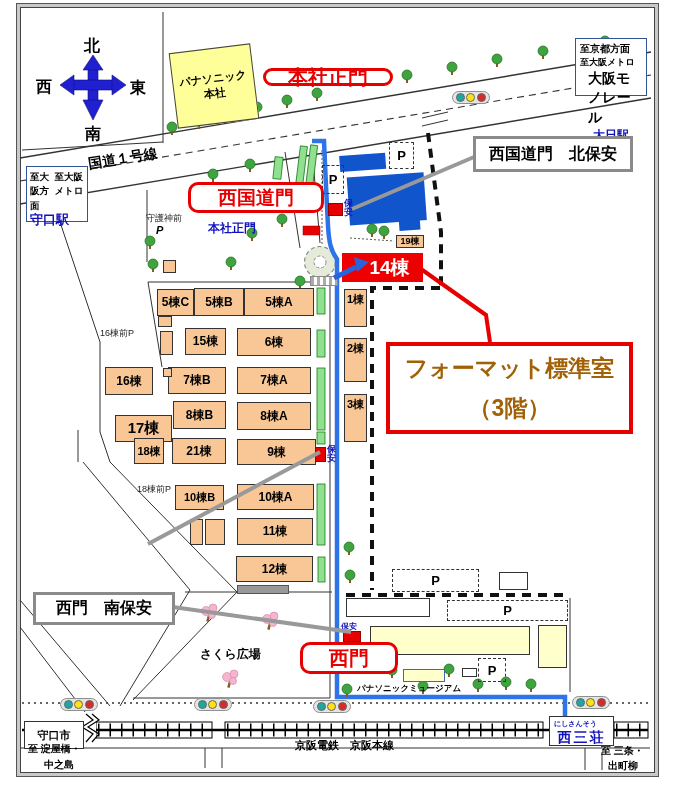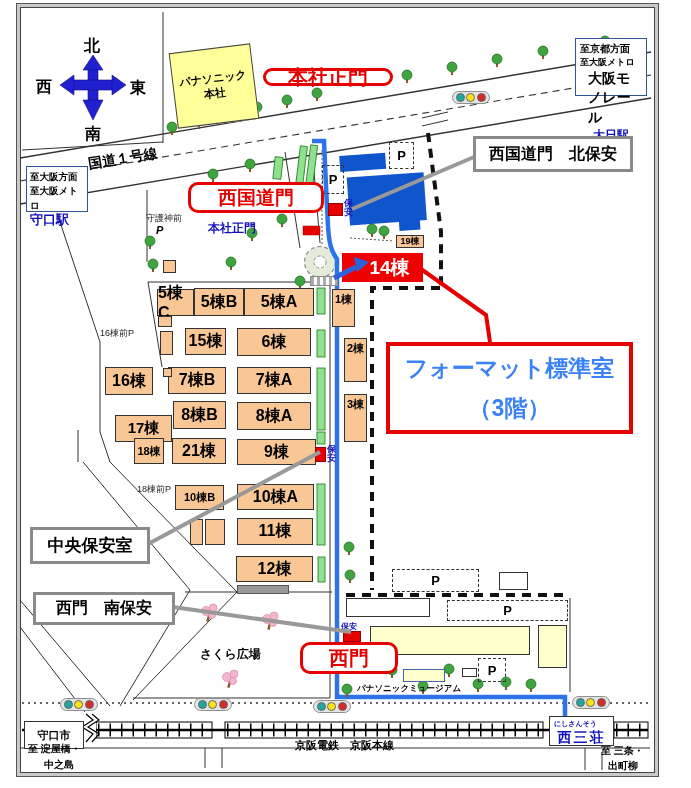--- a/index.html
+++ b/index.html
@@ -5,42 +5,42 @@
   html,body{margin:0;padding:0;background:#fff;}
   #stage{position:relative;width:691px;height:788px;background:#fff;overflow:hidden;
          font-family:"Liberation Sans","DejaVu Sans",sans-serif;color:#000;}
   #frame{position:absolute;left:20px;top:7px;width:633px;height:764px;
          border:1px solid #444;box-shadow:0 0 0 3px #c9c9c9,0 0 0 4px #555;z-index:0;background:#fff;}
   svg.layer{position:absolute;left:0;top:0;z-index:1;}
   #overlay{z-index:3;}
   #arrows{z-index:5;}
   .abs{position:absolute;z-index:2;box-sizing:border-box;}
   .bldg{background:#F9C795;border:1px solid #333;display:flex;align-items:center;justify-content:center;
-        font-size:16px;font-weight:600;}
+        font-size:12px;font-weight:600;}
   .bldg-v{word-break:break-all;line-height:1.15;text-align:center;font-size:11px;font-weight:600;
           background:#F9C795;border:1px solid #333;padding-top:3px;}
   .redbox{background:#fff;border:3px solid #E60000;border-radius:10px;color:#E60000;font-weight:bold;
           display:flex;align-items:center;justify-content:center;z-index:4;}
   .graybox{background:#fff;border:3px solid #8A8A8A;color:#000;font-weight:bold;
           display:flex;align-items:center;justify-content:center;z-index:4;white-space:nowrap;}
   .dashedP{border:1.4px dashed #333;display:flex;align-items:center;justify-content:center;
           font-weight:bold;font-size:13px;background:transparent;}
   .whitebx{background:#fff;border:1px solid #333;}
   .cream{background:#FFFFCC;border:1px solid #333;}
   .signal{display:flex;align-items:center;justify-content:space-around;background:#e4e4e4;
           border:1px solid #8f8f8f;border-radius:7px;padding:0 2px;}
   .dot{width:9px;height:9px;border-radius:50%;border:1px solid #666;box-sizing:border-box;}
   .redmk{background:#E60000;border:0.5px solid #990000;}
   .hoan-v{color:#1111BB;font-size:9px;font-weight:bold;word-break:break-all;line-height:1.05;width:10px;}
   .hoan-h{color:#1111BB;font-size:8px;font-weight:bold;white-space:nowrap;}
   .blue-b{color:#1111BB;font-weight:bold;}
   .sm{font-size:9px;color:#222;white-space:nowrap;}
   .infobox{background:#fff;border:1.5px solid #2F5597;font-size:9.5px;font-weight:bold;line-height:1.5;}
   .zebra{background:repeating-linear-gradient(90deg,#ababab 0 3px,#ffffff 3px 6px);border:1px solid #8a8a8a;}
-  .fmt{background:#fff;border:4px solid #E60000;color:#3b82f6;font-weight:bold;z-index:4;
+  .fmt{background:#fff;border:4px solid #E60000;color:#a16207;font-weight:bold;z-index:4;
        display:flex;flex-direction:column;align-items:center;justify-content:center;gap:9px;font-size:23px;}
 </style>
 </head>
 <body>
 
 <div id="stage">
   <div id="frame"></div>
 
   <svg id="base" class="layer" width="691" height="788" viewBox="0 0 691 788">
 
@@ -303,35 +303,32 @@
   <div class="abs redbox" style="left:188px;top:182px;width:136px;height:31px;font-size:19px">
     <span>西国道門</span>
   </div>
   <div class="abs redbox" style="left:300px;top:642px;width:98px;height:32px;font-size:20px">
     <span>西門</span>
   </div>
 
   <div class="abs graybox" style="left:473px;top:136px;width:160px;height:36px;font-size:16px">
     <span>西国道門　北保安</span>
   </div>
-  <div class="abs graybox" style="left:30px;top:527px;width:120px;height:37px;font-size:17px">
-    <span>中央保安室</span>
-  </div>
   <div class="abs graybox" style="left:33px;top:592px;width:142px;height:33px;font-size:16px">
     <span>西門　南保安</span>
   </div>
 
   <div class="abs fmt" style="left:386px;top:342px;width:247px;height:92px">
     <span>フォーマット標準室</span>
     <span>（3階）</span>
   </div>
 
   <div class="abs" style="left:88px;top:150px;font-size:14px;font-weight:bold;transform:rotate(-9deg);white-space:nowrap">国道１号線</div>
 
-  <div class="abs infobox" style="left:26px;top:166px;width:62px;height:46px;display:flex;flex-direction:column;justify-content:space-between;padding:3px 3px">
+  <div class="abs infobox" style="left:26px;top:166px;width:62px;height:56px;display:flex;flex-direction:row;justify-content:space-between;padding:3px 3px">
     <span style="font-size:9.5px">至大阪方面</span>
     <span style="font-size:9.5px">至大阪メトロ</span>
   </div>
   <div class="abs blue-b" style="left:30px;top:211px;font-size:13px">守口駅</div>
 
   <div class="abs infobox" style="left:575px;top:38px;width:72px;height:58px;padding:3px 4px;line-height:1.4">
     <div style="font-size:10px">至京都方面</div>
     <div style="font-size:9px">至大阪メトロ</div>
     <div style="font-size:14px;padding-left:8px">大阪モノレール</div>
     <div class="blue-b" style="font-size:12px;text-align:center">大日駅</div>
@@ -416,21 +413,21 @@
     </div>
   <div class="abs bldg" style="left:237px;top:484px;width:77px;height:26px">
       <span>10棟A</span>
     </div>
   <div class="abs bldg" style="left:237px;top:518px;width:76px;height:27px">
       <span>11棟</span>
     </div>
   <div class="abs bldg" style="left:236px;top:556px;width:77px;height:26px">
       <span>12棟</span>
     </div>
-  <div class="abs bldg-v" style="left:332px;top:289px;width:23px;height:38px"><span>1棟</span></div>
+  <div class="abs bldg-v" style="left:344px;top:289px;width:23px;height:38px"><span>1棟</span></div>
   <div class="abs bldg-v" style="left:344px;top:338px;width:23px;height:44px"><span>2棟</span></div>
   <div class="abs bldg-v" style="left:344px;top:394px;width:23px;height:48px"><span>3棟</span></div>
   <div class="abs bldg" style="left:396px;top:235px;width:28px;height:13px;font-size:9px">
       <span>19棟</span>
     </div>
   <div class="abs" style="left:342px;top:253px;width:81px;height:29px;background:#EE0000;color:#fff;font-size:19px;font-weight:bold;display:flex;align-items:center;justify-content:center;padding-left:14px;z-index:4;box-sizing:border-box">
       <span>14棟</span>
     </div>
 
   <div class="abs bldg" style="left:158px;top:316px;width:14px;height:11px"></div>

